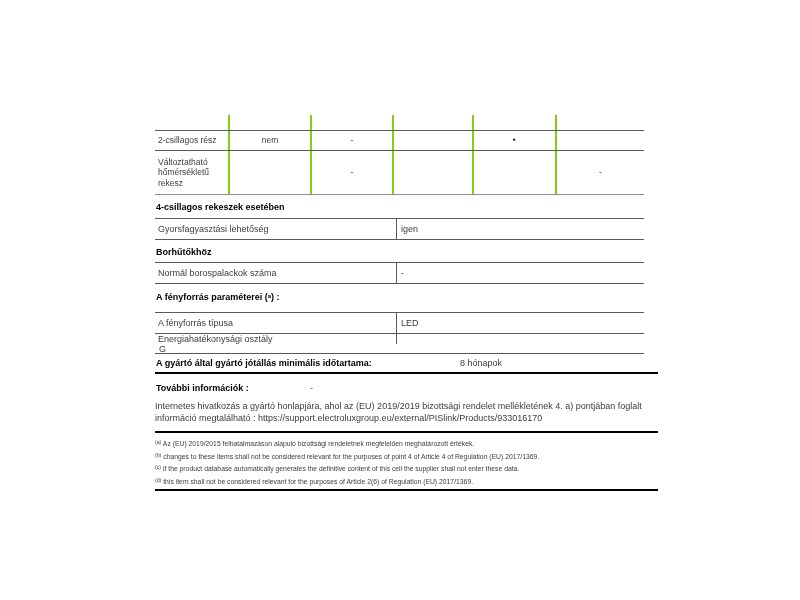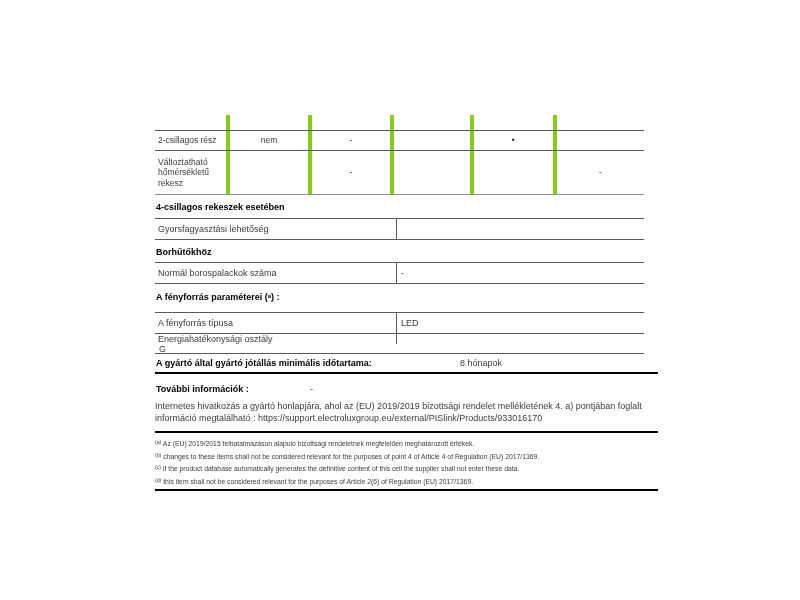--- a/index.html
+++ b/index.html
@@ -7,21 +7,21 @@
     width:800px;height:600px;background:#ffffff;overflow:hidden;
     font-family:"Liberation Sans","DejaVu Sans",sans-serif;
     color:#3c3c3c;
     -webkit-font-smoothing:antialiased;
   }
   .page{position:absolute;left:155px;top:115px;width:503px;}
 
   
   .t1{width:489px;}
   .t1row{display:flex;width:489px;box-sizing:border-box;}
-  .t1row .c{box-sizing:border-box;border-right:4px solid #84cc16;display:flex;align-items:center;font-size:8.5px;line-height:10.5px;}
+  .t1row .c{box-sizing:border-box;border-right:2px solid #84cc16;display:flex;align-items:center;font-size:8.5px;line-height:10.5px;}
   .t1row .c:last-child{border-right:none;}
   .t1row .c.lab{justify-content:flex-start;padding-left:3px;text-align:left;}
   .t1row .c.val{justify-content:center;text-align:center;}
   .r0{height:15px;}
   .r1{height:20px;border-top:1px solid #595959;}
   .r2{height:45px;border-top:1px solid #595959;border-bottom:1px solid #8f8f8f;}
   .c.w0{width:75px;} .c.w1{width:82px;} .c.w2{width:82px;}
   .c.w3{width:80px;} .c.w4{width:83px;} .c.w5{width:87px;}
   .c.bullet{font-weight:bold;color:#000;font-size:8px;}
 
@@ -35,21 +35,21 @@
   .trow + .trow{border-top:1px solid #595959;flex-direction:column;}
   .trow .lab2{width:242px;box-sizing:border-box;border-right:1px solid #595959;display:flex;align-items:center;padding-left:3px;font-size:9px;}
   .trow .val2{flex:1;display:flex;align-items:center;padding-left:4px;font-size:9px;}
 
   
   .grow{width:503px;height:20px;display:flex;align-items:center;border-bottom:2px solid #000;box-sizing:border-box;}
   .grow .glab{width:305px;font-size:9px;font-weight:bold;color:#000;padding-left:1px;box-sizing:border-box;}
   .grow .gval{font-size:9px;color:#3c3c3c;}
 
   
-  .mrow{display:flex;align-items:center;margin-top:9px;height:11px;}
+  .mrow{display:flex;margin-top:9px;height:11px;}
   .mrow .mlab{width:155px;font-size:9px;font-weight:bold;color:#000;padding-left:1px;box-sizing:border-box;}
   .mrow .mval{font-size:9px;}
 
   
   .para{margin-top:7px;font-size:9px;line-height:11.5px;color:#3c3c3c;}
 
   
   .rule{width:503px;border-top:2px solid #000;height:0;}
   .rule.top{margin-top:7px;}
   .rule.bottom{margin-top:2px;}
@@ -88,20 +88,21 @@
       <div class="c val w3"></div>
       <div class="c val w4"></div>
       <div class="c val w5">-</div>
     </div>
   </div>
 
   <div class="h">4-csillagos rekeszek esetében</div>
   <div class="t2">
     <div class="trow">
       <div class="lab2">Gyorsfagyasztási lehetőség</div>
+      <div class="val2">igen</div>
     </div>
   </div>
 
   <div class="h">Borhűtőkhöz</div>
   <div class="t2" style="margin-top:5px;">
     <div class="trow">
       <div class="lab2">Normál borospalackok száma</div>
       <div class="val2">-</div>
     </div>
   </div>

